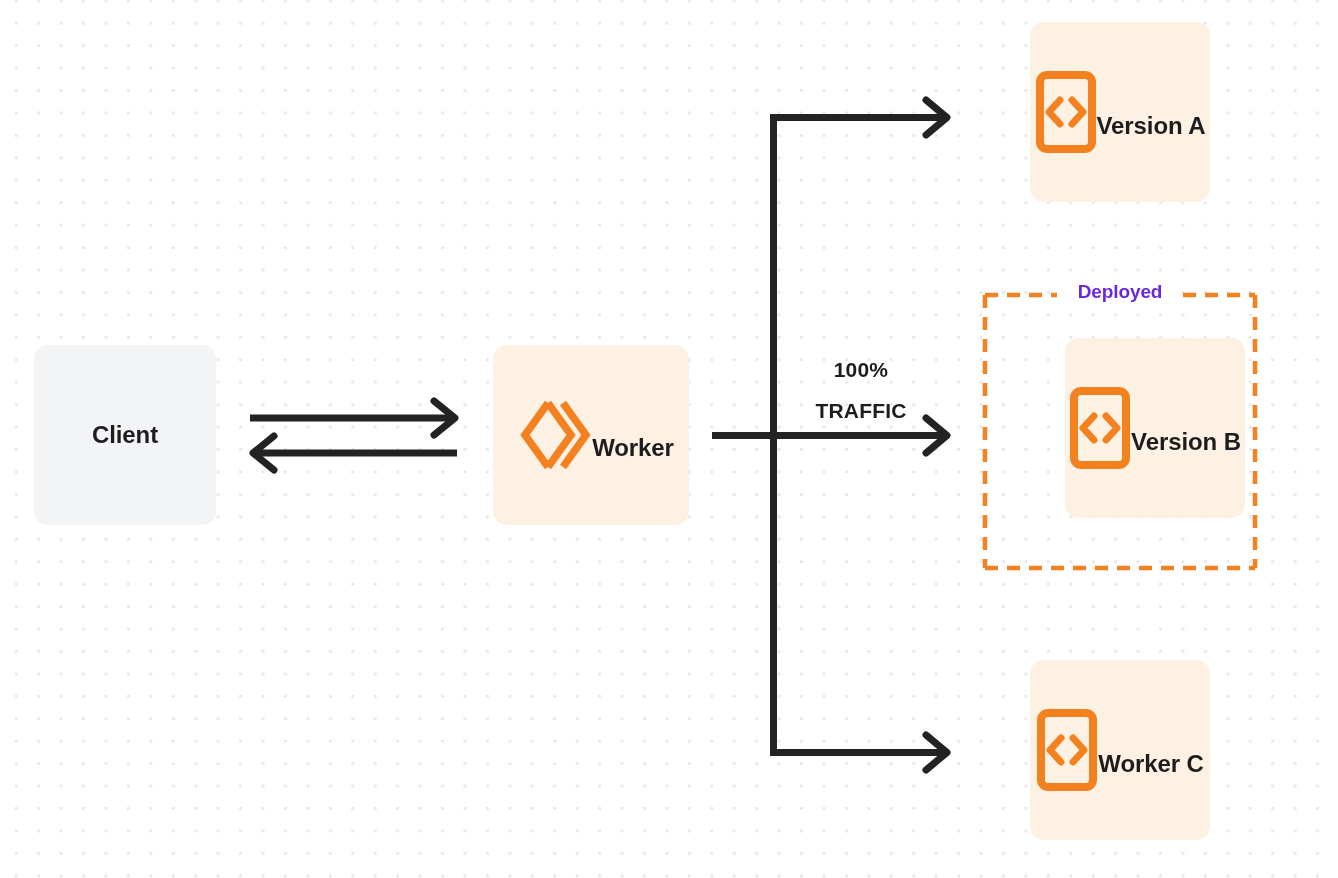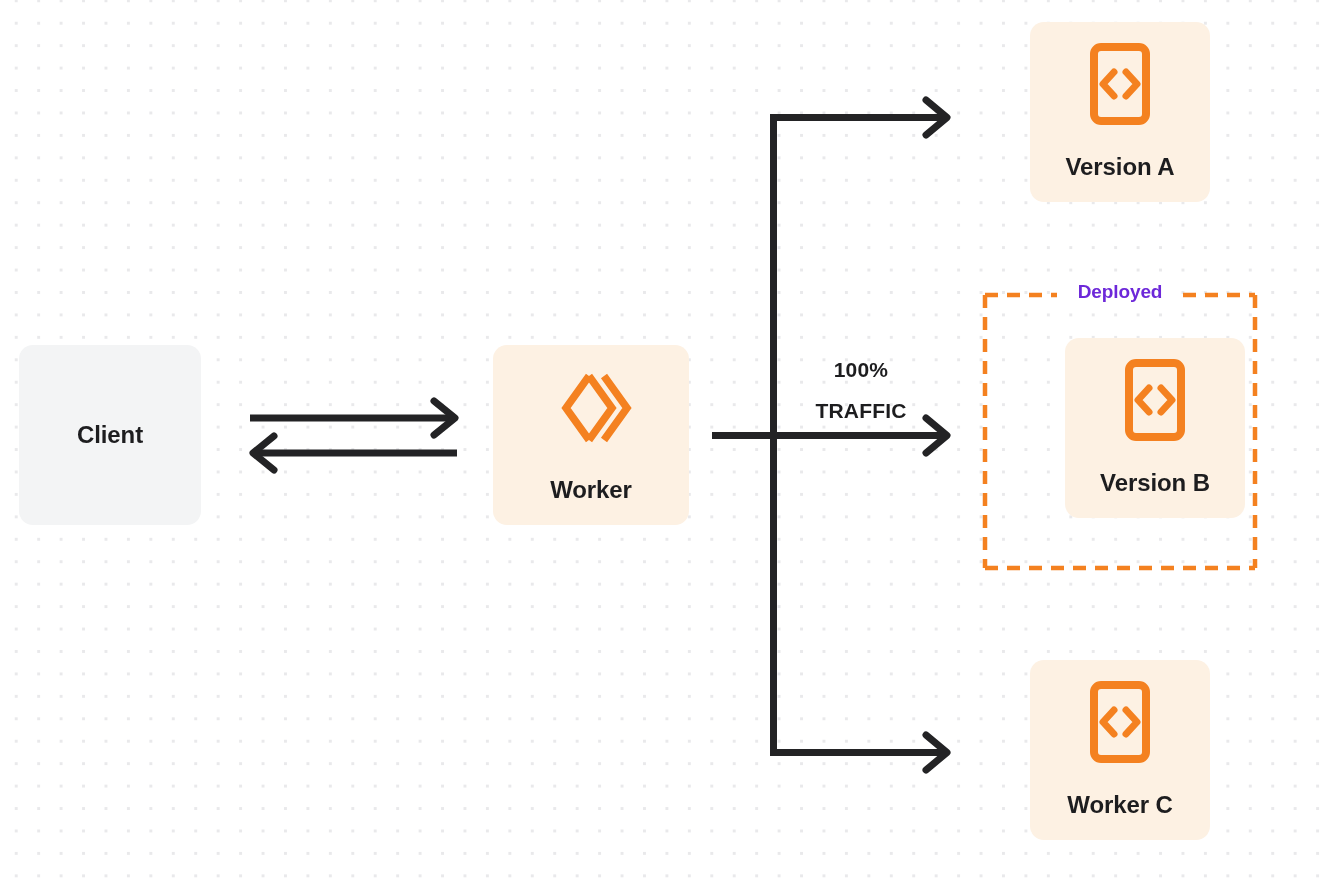--- a/index.html
+++ b/index.html
@@ -17,36 +17,35 @@
     background-size: 22.45px 22.45px;
     background-position: 5px 12px;
     font-family: "Liberation Sans", sans-serif;
   }
 
   
   .node {
     position: absolute;
     box-sizing: border-box;
     display: flex;
-    flex-direction: column;
     align-items: center;
     justify-content: center;
     border-radius: 14px;
   }
   .node-label {
     font-size: 24px;
     font-weight: bold;
     color: #1d1d1f;
     letter-spacing: -0.1px;
     white-space: nowrap;
   }
 
   
   #client-node {
-    left: 19px;
+    left: 34px;
     top: 345px;
     width: 182px;
     height: 180px;
     background: #f3f4f5;
   }
 
   
   #worker-node {
     left: 493px;
     top: 345px;

